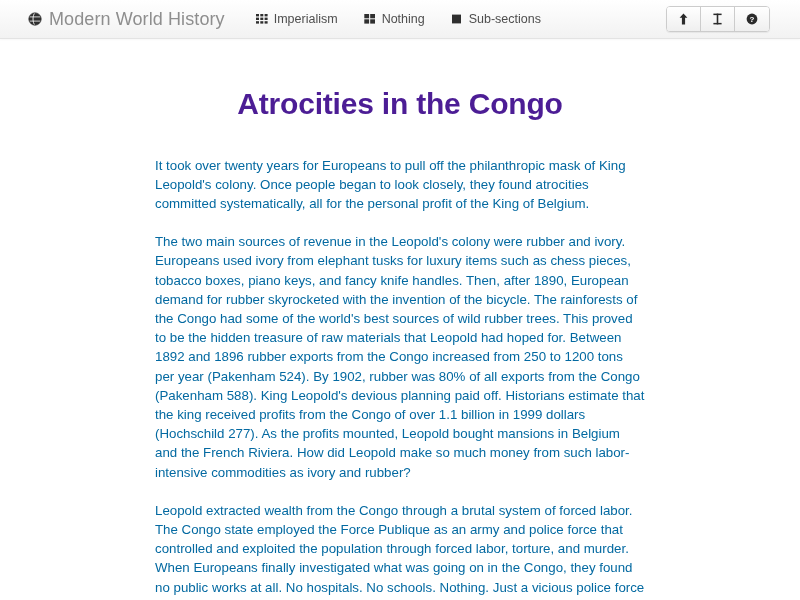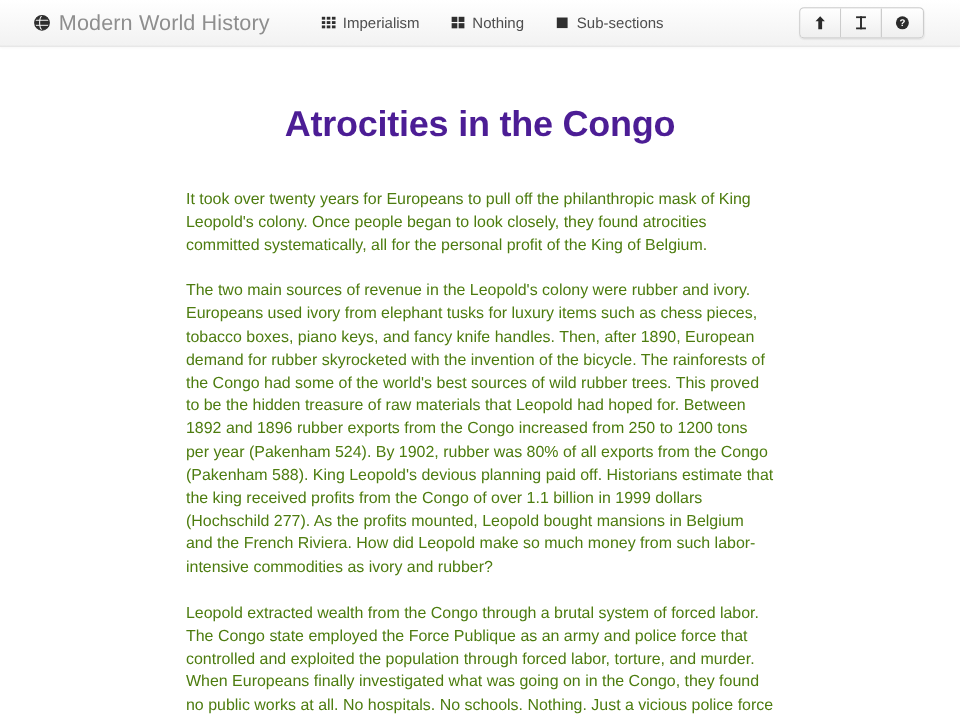--- a/index.html
+++ b/index.html
@@ -47,21 +47,21 @@
     text-decoration: none;
     white-space: nowrap;
   }
   .brand-text { color: #8e8e8e; font-weight: 400; }
 
   .nav-list {
     display: flex;
     align-items: center;
     gap: 0;
     list-style: none;
-    margin: 16px;
+    margin: 4px;
     padding: 0;
     height: 100%;
   }
   .nav-item {
     display: flex;
     align-items: center;
     gap: 6px;
     height: 100%;
     padding: 0 13px;
     color: #4e4e4e;
@@ -121,21 +121,21 @@
     color: #4c1d95;
     text-align: center;
     margin: 20px 0 0 0;
     letter-spacing: -0.2px;
   }
   .body-copy { margin-top: 34px; }
   .body-copy p {
     margin: 0 0 19px 0;
     font-size: 13.3px;
     line-height: 19.2px;
-    color: #4d7c0f;
+    color: #0369a1;
     text-align: left;
   }
 </style>
 </head>
 <body>
 
 <div class="navbar">
   <div class="navbar-inner">
 
     <a class="brand">

